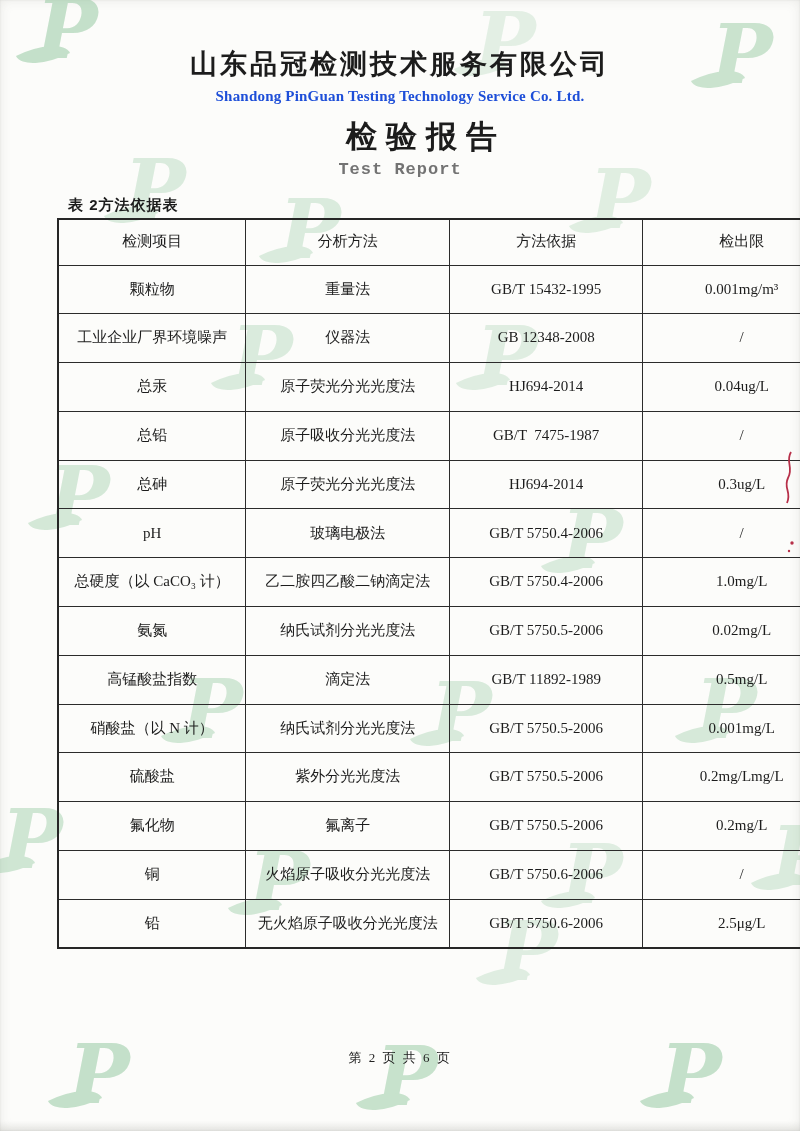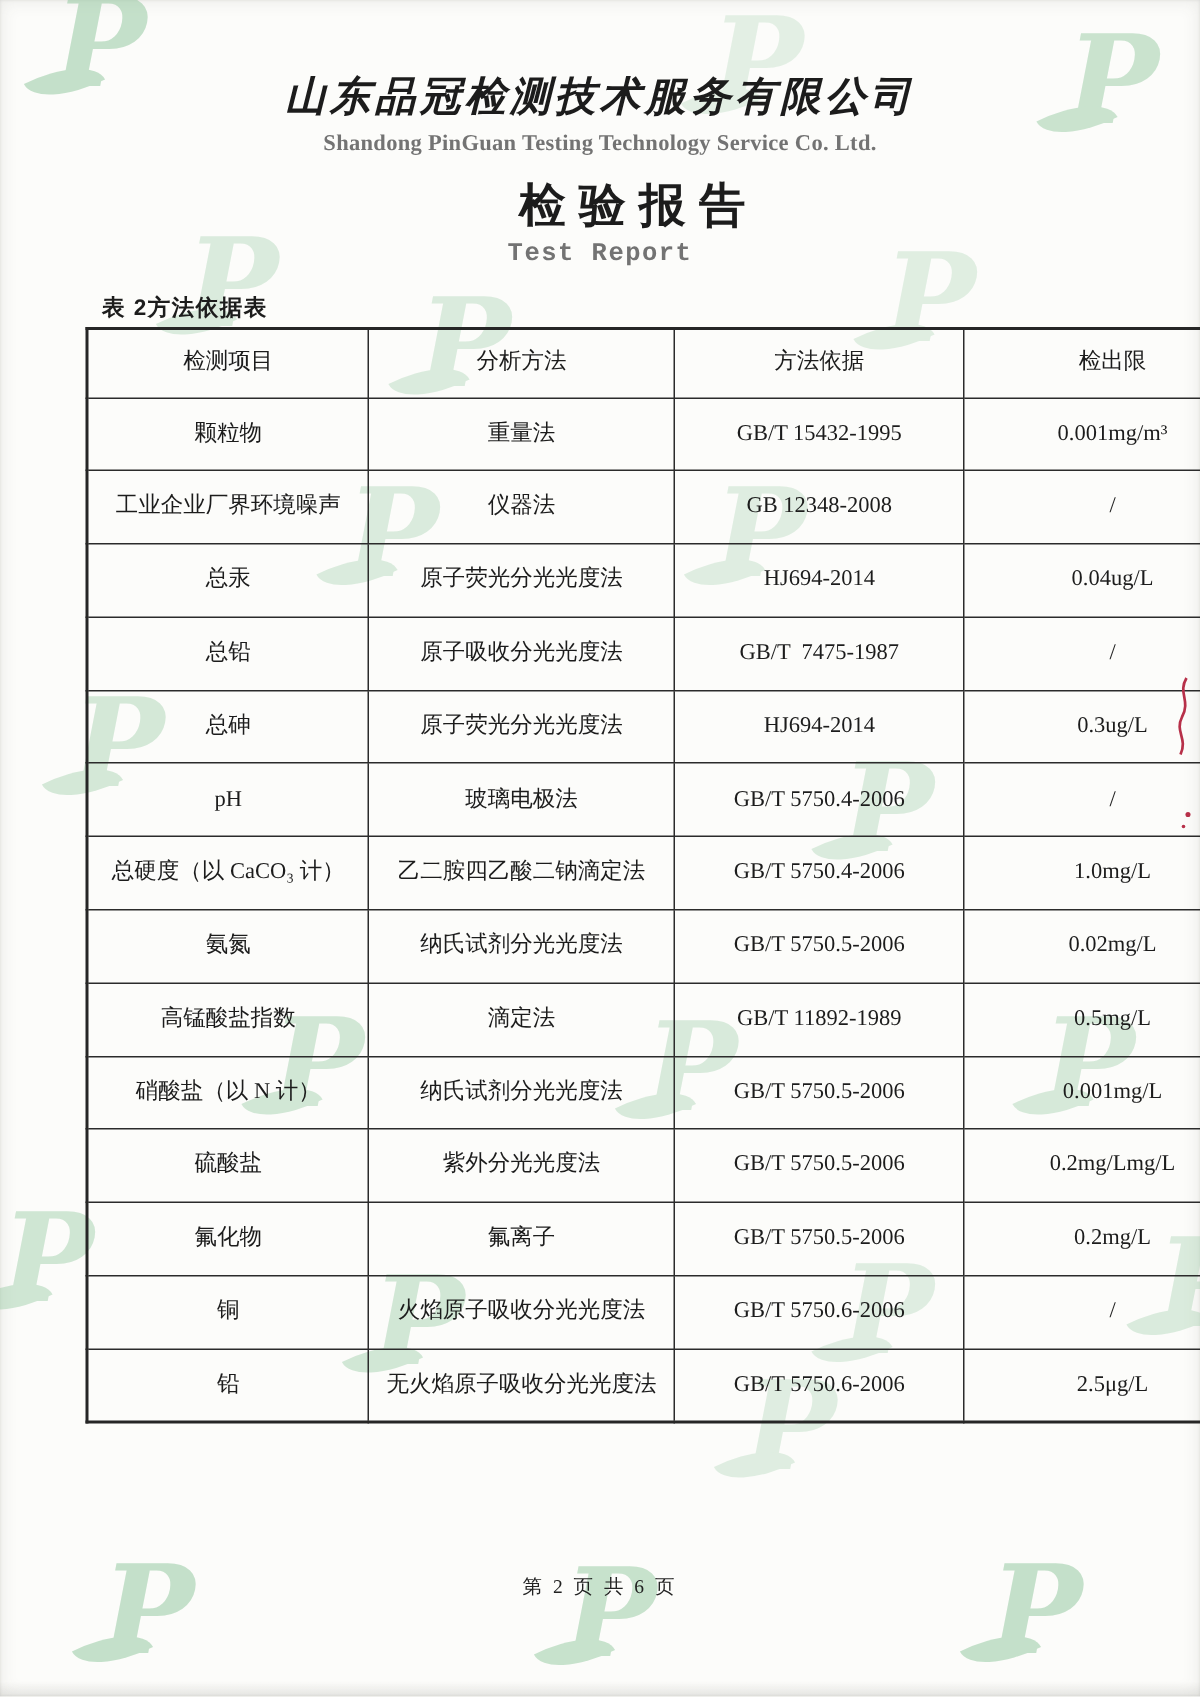--- a/index.html
+++ b/index.html
@@ -42,27 +42,26 @@
     border-radius: 0 100% 0 100%;
     transform: rotate(-26deg);
   }
 
   
   .company-cn {
     position: absolute; top: 46px; left: 0; right: 0;
     text-align: center;
     font-size: 27px; font-weight: 700; letter-spacing: 3px;
     z-index: 1;
-    font-style: italic;
   }
   .company-en {
     position: absolute; top: 88px; left: 0; right: 0;
     text-align: center;
     font-size: 15px; font-weight: 700; letter-spacing: .2px;
-    color: #737373;
+    color: #1d4ed8;
     z-index: 1;
   }
   .title-cn {
     position: absolute; top: 116px; left: 0; right: 0;
     text-align: center;
     font-size: 31px; font-weight: 700; letter-spacing: 9px; text-indent: 9px;
     z-index: 1;
     margin-left: 43px;
   }
   .title-en {

